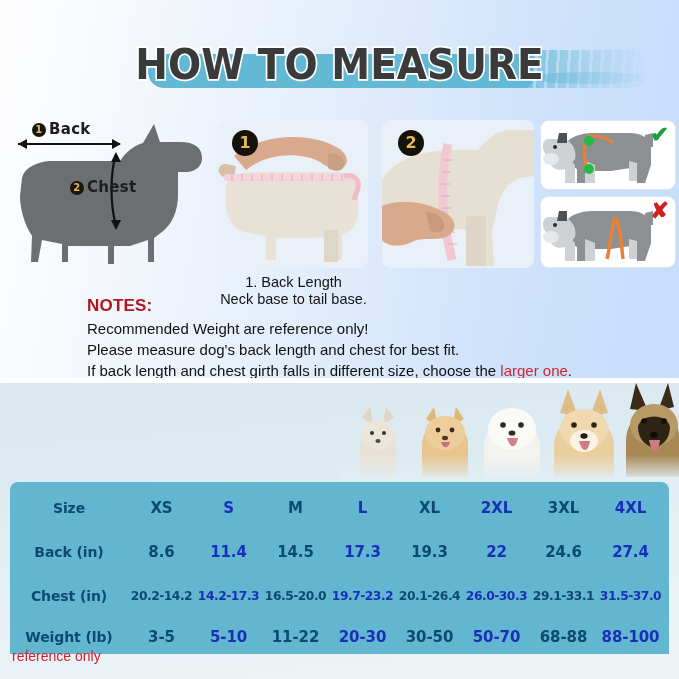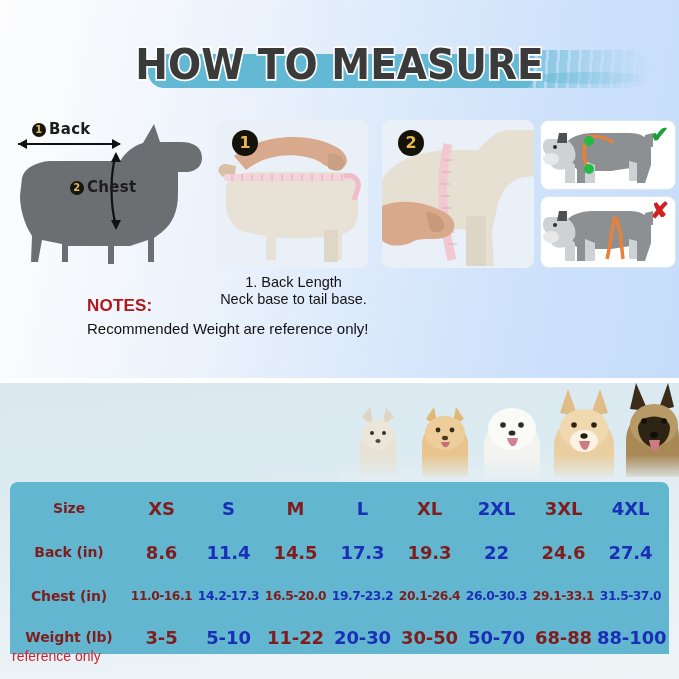--- a/index.html
+++ b/index.html
@@ -215,30 +215,30 @@
     align-items: center;
   }
   .trow.r0 { top: 4px; }
   .trow.r1 { top: 48px; }
   .trow.r2 { top: 92px; }
   .trow.r3 { top: 133px; }
 
   .tcell {
     font-family: "DejaVu Sans", sans-serif;
     font-weight: 700;
-    font-size: 18px;
+    font-size: 15px;
     text-align: center;
     white-space: nowrap;
     letter-spacing: -.1px;
   }
   .tcell.head { width: 118px; font-size: 14px; }
   .tcell.val  { width: 67px; }
   .tcell.wide { width: 67px; font-size: 12.3px; letter-spacing: -.5px; }
 
-  .c-white { color: #7f1d1d; }
+  .c-white { color: #0c4a6e; }
   .c-blue  { color: #1a2fb8; }
 
   .ref-only {
     position: absolute;
     left: 12px; top: 648px;
     font-size: 14px;
     color: #cf2330;
     font-family: "Liberation Sans", sans-serif;
   }
 </style>
@@ -399,20 +399,22 @@
     </div>
 
     <div class="caption cap1">
       <div>1. Back Length</div>
       <div>Neck base to tail base.</div>
     </div>
 
     <div class="notes-title">NOTES:</div>
     <div class="notes-body">
       <div>Recommended Weight are reference only!</div>
+      <div>Please measure dog's back length and chest for best fit.</div>
+      <div><span>If back length and chest girth falls in different size, choose the </span><span class="red-text">larger one</span><span>.</span></div>
     </div>
   </div>
 
   <div class="white-strip"></div>
 
   <div class="bottom-section">
 
     <div class="dog-band">
       <svg width="339" height="98" viewBox="0 0 339 98">
 
@@ -501,21 +503,21 @@
       <div class="tcell val c-white">14.5</div>
       <div class="tcell val c-blue">17.3</div>
       <div class="tcell val c-white">19.3</div>
       <div class="tcell val c-blue">22</div>
       <div class="tcell val c-white">24.6</div>
       <div class="tcell val c-blue">27.4</div>
     </div>
 
     <div class="trow r2">
       <div class="tcell head c-white">Chest&nbsp;(in)</div>
-      <div class="tcell wide c-white">11.0-16.1</div>
+      <div class="tcell wide c-white">20.2-14.2</div>
       <div class="tcell wide c-blue">14.2-17.3</div>
       <div class="tcell wide c-white">16.5-20.0</div>
       <div class="tcell wide c-blue">19.7-23.2</div>
       <div class="tcell wide c-white">20.1-26.4</div>
       <div class="tcell wide c-blue">26.0-30.3</div>
       <div class="tcell wide c-white">29.1-33.1</div>
       <div class="tcell wide c-blue">31.5-37.0</div>
     </div>
 
     <div class="trow r3">

